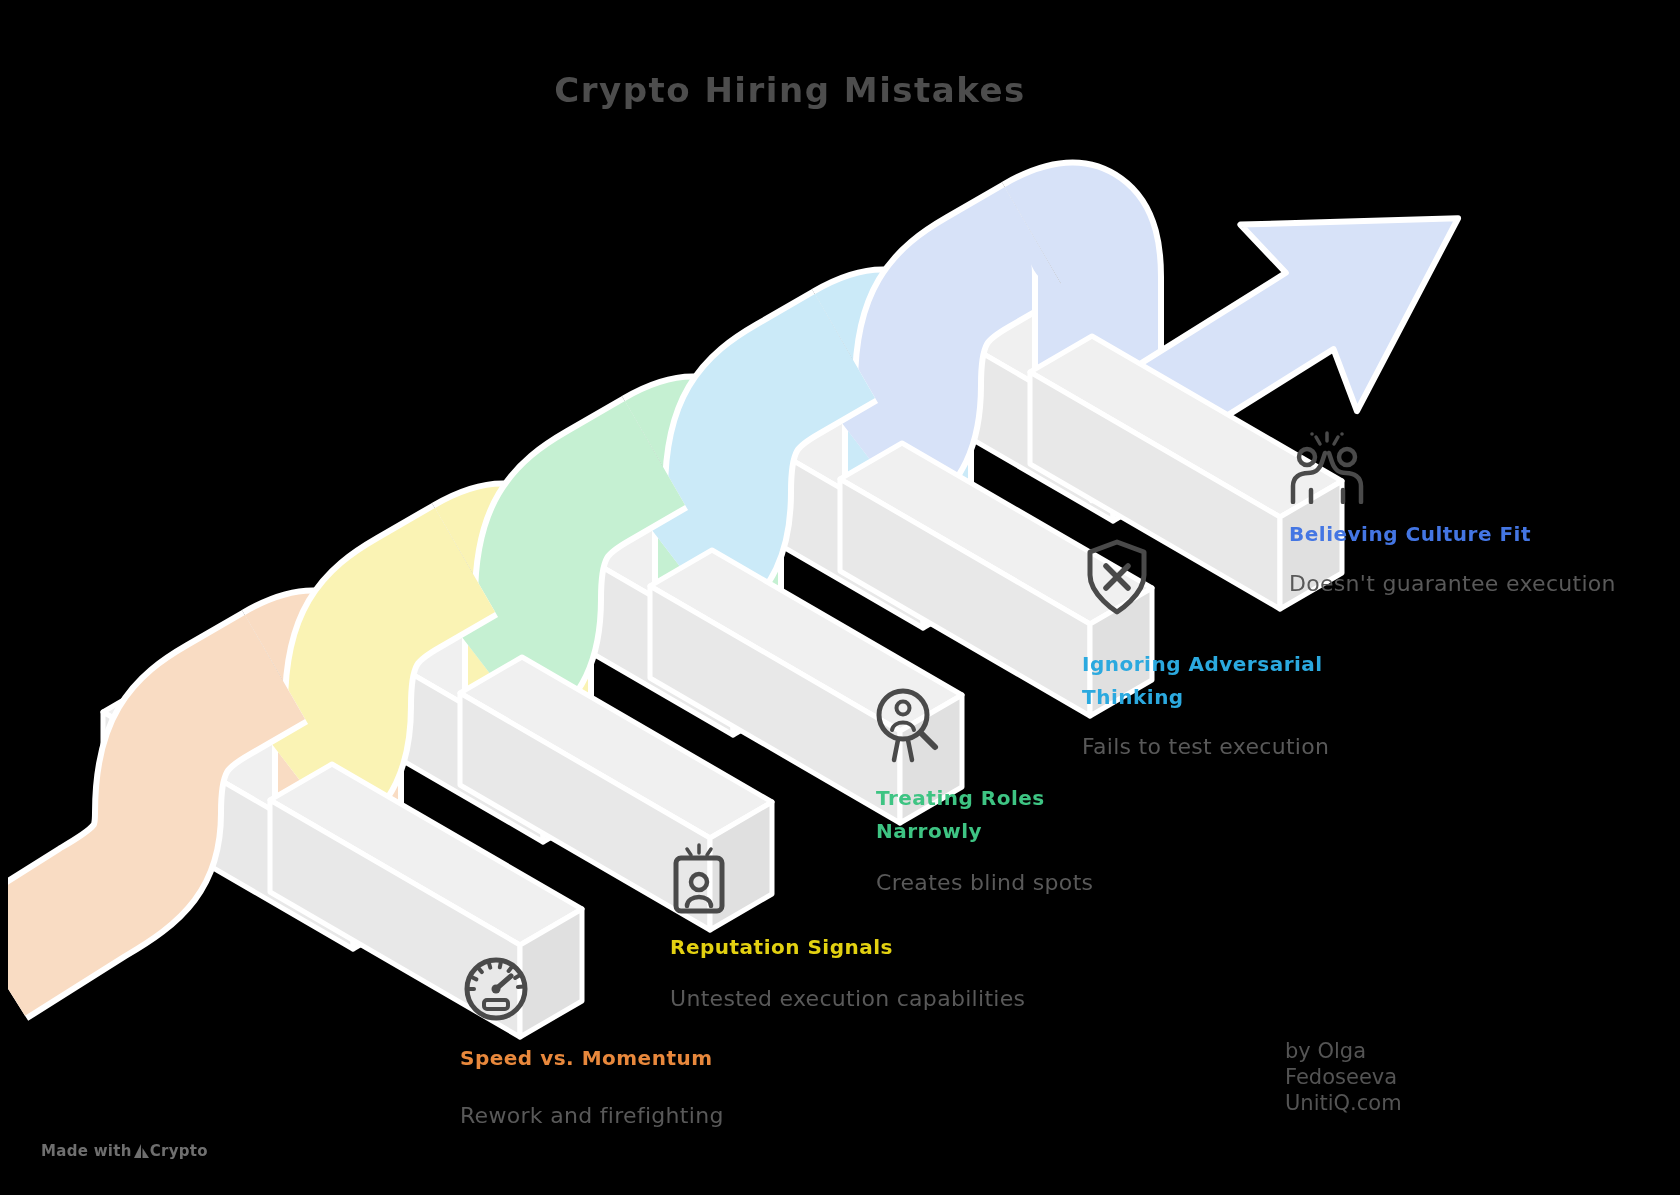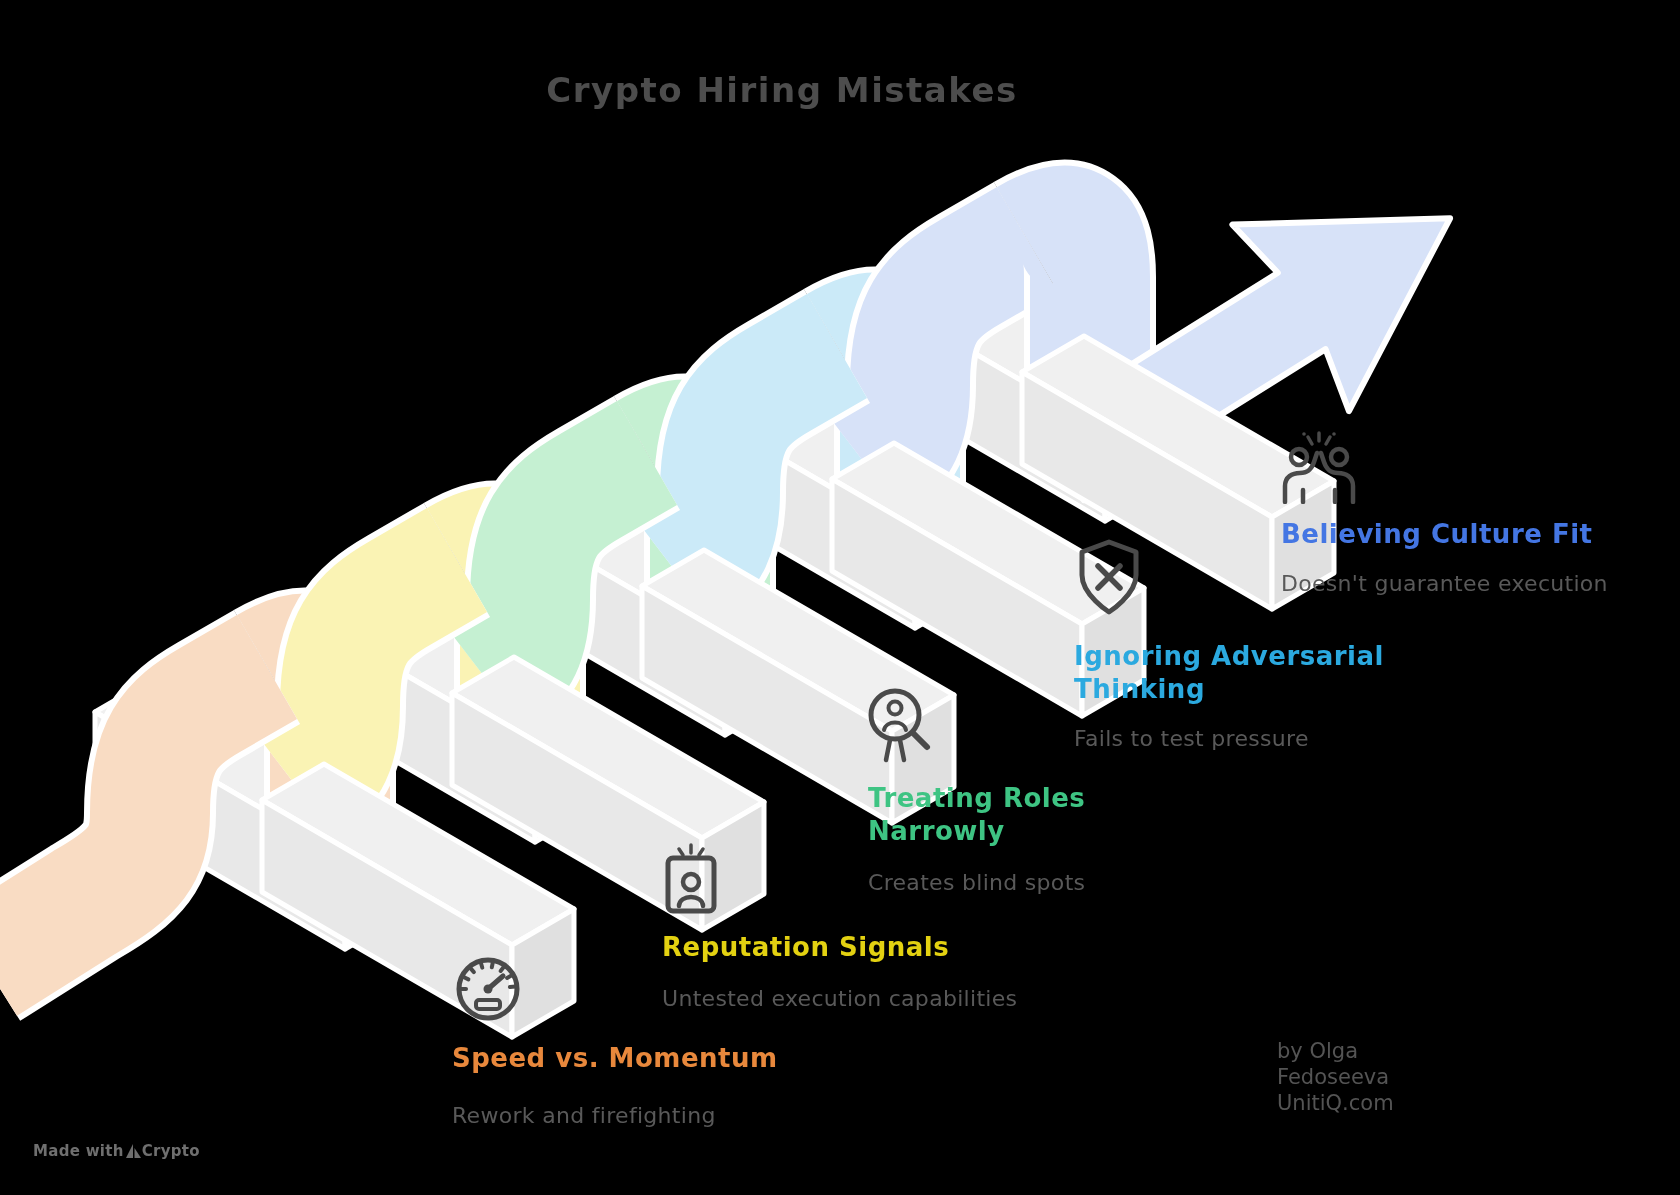--- a/index.html
+++ b/index.html
@@ -1,30 +1,30 @@
 <!DOCTYPE html>
 <html><head>
 <meta charset="utf-8">
 <style>
   html,body{margin:0;padding:0;}
   body{
     width:1680px;height:1195px;position:relative;overflow:hidden;
     background:#000;font-family:"DejaVu Sans","Liberation Sans",sans-serif;
   }
-  #stage{position:absolute;left:0;top:0;width:1427px;height:1195px;}
+  #stage{position:absolute;left:8px;top:0;width:1427px;height:1195px;}
   svg#diagram{position:absolute;left:0;top:0;}
   .rw{fill:none;stroke:#fff;stroke-width:132;stroke-linejoin:round;stroke-linecap:butt;}
   .rc{fill:none;stroke-width:120;stroke-linejoin:round;stroke-linecap:butt;}
   .abs{position:absolute;}
   .page-title{
     left:410px;top:70px;width:744px;text-align:center;
     font-size:34px;font-weight:bold;letter-spacing:1.5px;color:#4d4d4d;
   }
   .step-label{position:absolute;}
-  .step-title{font-size:26px;font-weight:bold;line-height:33px;letter-spacing:.5px;}
+  .step-title{font-size:20px;font-weight:bold;line-height:33px;letter-spacing:.5px;}
   .step-sub{font-size:22px;font-weight:500;color:#595959;letter-spacing:.3px;}
   .icon svg{display:block;}
   .icon path,.icon circle,.icon line,.icon rect{vector-effect:none;}
   .credit{
     left:1277px;top:1038px;font-size:21px;color:#545454;line-height:26px;
     font-family:"DejaVu Sans","Liberation Sans",sans-serif;
   }
   .footer{
     left:33px;top:1142px;display:flex;align-items:center;
     font-size:15px;font-weight:bold;color:#6f6f6f;letter-spacing:.3px;
@@ -163,22 +163,22 @@
   </div>
 
   <div class="step-label" style="left:1074px;top:538px;width:320px;">
     <div class="icon" style="margin-left:2px;">
       <svg width="66" height="78" viewBox="0 0 66 78" fill="none" stroke="#4A4A4A" stroke-linecap="round" stroke-linejoin="round">
         <path d="M33 4 L60 14 V37 C60 57, 33 74, 33 74 C33 74, 6 57, 6 37 V14 Z" stroke-width="5"></path>
         <path d="M22 28 L44 50" stroke-width="5.5"></path>
         <path d="M44 28 L22 50" stroke-width="5.5"></path>
       </svg>
     </div>
-    <div class="step-title" style="margin-top: 24px; color: rgb(43, 169, 223);">Ignoring Adversarial Thinking</div>
-    <div class="step-sub" style="margin-top:20px;">Fails to test pressure</div>
+    <div class="step-title" style="margin-top: 32px; color: rgb(43, 169, 223);">Ignoring Adversarial Thinking</div>
+    <div class="step-sub" style="margin-top:20px;">Fails to test execution</div>
   </div>
 
   <div class="step-label" style="left:1281px;top:428px;width:340px;">
     <div class="icon">
       <svg width="76" height="76" viewBox="0 0 76 76" fill="none" stroke="#4A4A4A" stroke-linecap="round" stroke-linejoin="round">
         <path d="M38 5 V13" stroke-width="3.5"></path>
         <path d="M27 9 L31 16" stroke-width="3.5"></path>
         <path d="M49 9 L45 16" stroke-width="3.5"></path>
         <circle cx="23" cy="6" r="1.8" fill="#4A4A4A" stroke="none"></circle>
         <circle cx="53" cy="6" r="1.8" fill="#4A4A4A" stroke="none"></circle>

